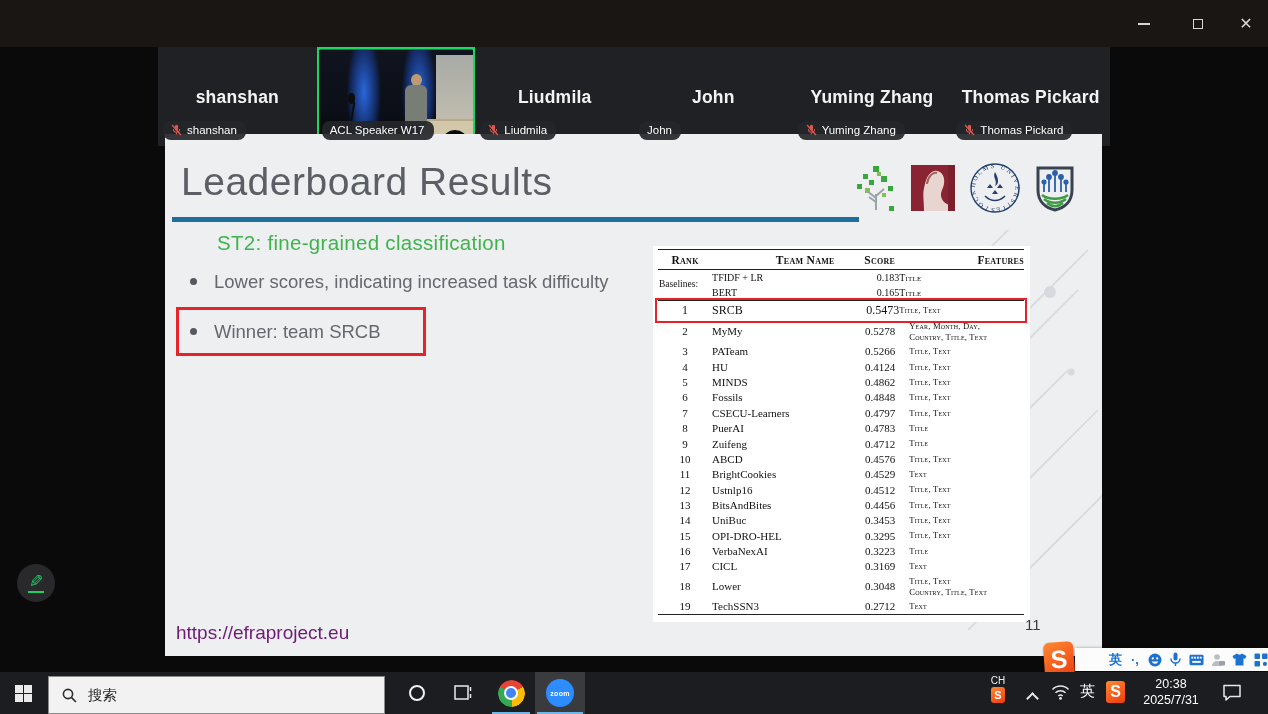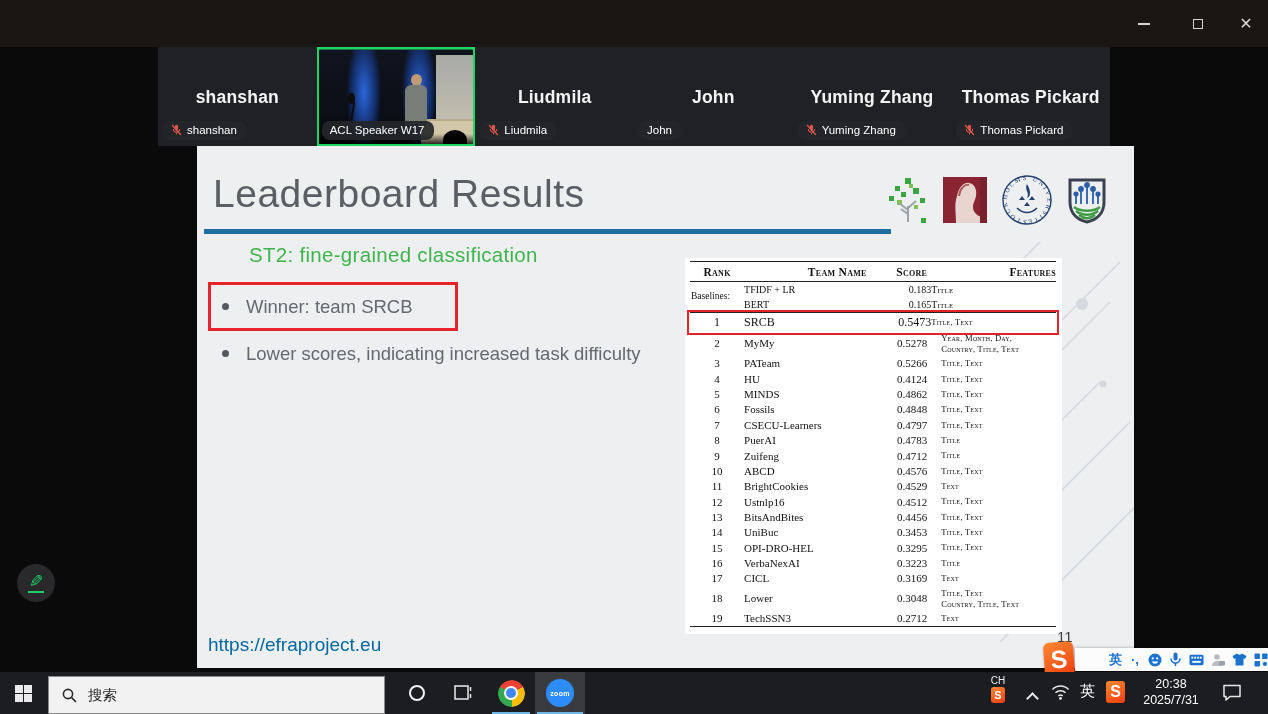--- a/index.html
+++ b/index.html
@@ -33,29 +33,29 @@
   .podium{position:absolute;right:0;bottom:0;width:34%;height:26%;background:#d2c7a8;border-top:2px solid #b7aa87;}
   .person{position:absolute;left:56%;top:26%;width:22px;height:52px;}
   .person .head{width:11px;height:12px;border-radius:50%;background:#c09a73;margin:0 auto;}
   .person .body{width:22px;height:40px;border-radius:6px 6px 0 0;background:#787d76;margin-top:-1px;}
   .micstand{position:absolute;left:20%;bottom:0;width:2px;height:42px;background:#0c0c0c;transform:rotate(9deg);}
   .michead{position:absolute;left:19%;bottom:40px;width:7px;height:11px;border-radius:45%;background:#0c0c0c;}
   .aud-head{position:absolute;right:4%;bottom:-6px;width:24px;height:20px;border-radius:50% 50% 0 0;background:#070707;}
   .scene-floor{position:absolute;left:0;right:0;bottom:0;height:10px;background:linear-gradient(transparent,rgba(0,0,0,.8));}
 
   
-  .slide{position:absolute;left:165px;top:146px;width:937px;height:522px;background:#edeff1;overflow:hidden;margin-left:32px;}
+  .slide{position:absolute;left:165px;top:134px;width:937px;height:522px;background:#edeff1;overflow:hidden;}
   .slide-title{position:absolute;left:16px;top:26px;font-size:39px;font-weight:400;color:#5b5e64;letter-spacing:.5px;}
   .title-rule{position:absolute;left:7px;top:83px;width:687px;height:5px;background:#1e6e9e;}
   .subtitle{position:absolute;left:52px;top:97px;font-size:20.5px;color:#3fb44c;letter-spacing:.3px;}
   .bullets{position:absolute;left:25px;top:136px;width:450px;}
   .bullet-item{display:flex;gap:17px;margin-bottom:14px;font-size:18.5px;color:#65686e;line-height:1.25;}
   .bullet-item .dot{flex:0 0 auto;width:7px;height:7px;border-radius:50%;background:#55585e;margin-top:8px;}
   .bullet-item.boxed{border:3px solid #e52328;margin-left:-14px;padding:10px 18px 10px 11px;width:250px;margin-bottom:11px;}
-  .slide-url{position:absolute;left:11px;top:488px;font-size:19px;color:#0369a1;}
+  .slide-url{position:absolute;left:11px;top:488px;font-size:19px;color:#701a75;}
   .page-num{position:absolute;left:860px;top:482px;font-size:15px;color:#3c3c3e;}
 
   
   .pattern{position:absolute;right:-6px;bottom:26px;opacity:.55;}
 
   
   .logos{position:absolute;right:26px;top:28px;height:52px;display:flex;align-items:center;gap:13px;}
   .efra-logo{display:flex;align-items:center;gap:6px;}
   .efra-text .efra-name{font-size:27px;font-weight:bold;color:#2c323d;letter-spacing:2px;line-height:1;}
   .efra-text .efra-tag{font-size:5.8px;color:#6a6f78;letter-spacing:.55px;margin-top:1px;}
@@ -322,27 +322,27 @@
             <path d="M13 39 C18 43 24 43 29 39"></path>
           </g>
         </svg>
       </div>
     </div>
 
     <div class="title-rule"></div>
     <div class="subtitle">ST2: fine-grained classification</div>
 
     <div class="bullets">
+        <div class="bullet-item">
+    <span class="dot"></span>
+    <span>Lower scores, indicating increased task difficulty</span>
+  </div>
         <div class="bullet-item boxed">
     <span class="dot"></span>
     <span>Winner: team SRCB</span>
-  </div>
-        <div class="bullet-item">
-    <span class="dot"></span>
-    <span>Lower scores, indicating increased task difficulty</span>
   </div>
       </div>
 
     <div class="table-wrap">
       <table class="lb">
         <thead>
           <tr>
             <th class="c-rank">Rank</th>
             <th class="c-team">Team Name</th>
             <th class="c-score">Score</th>

